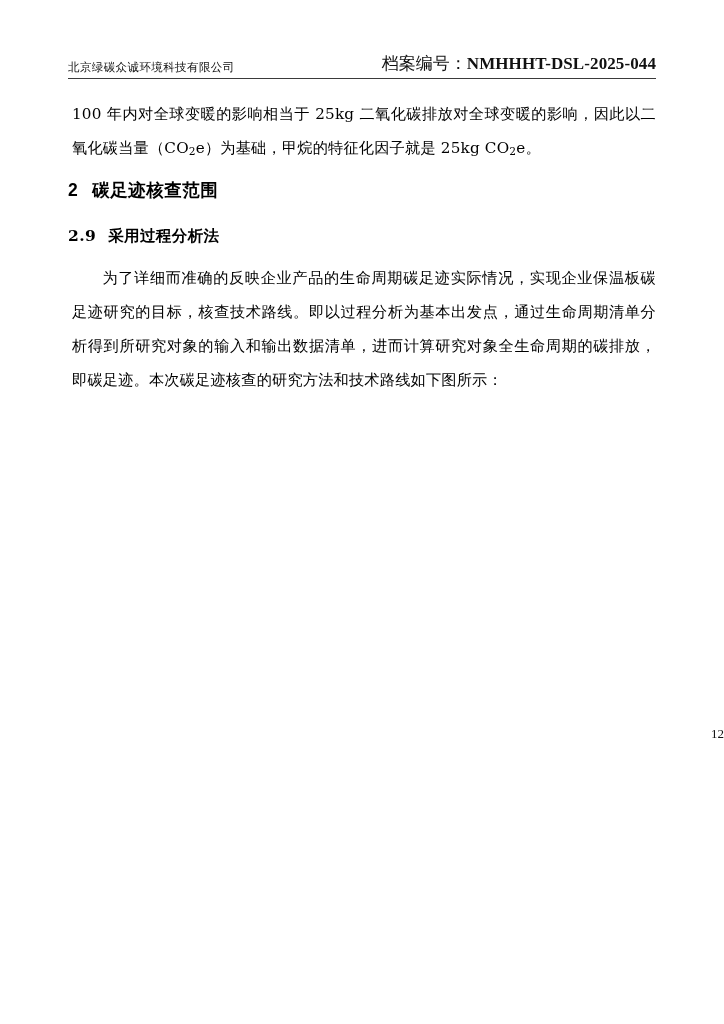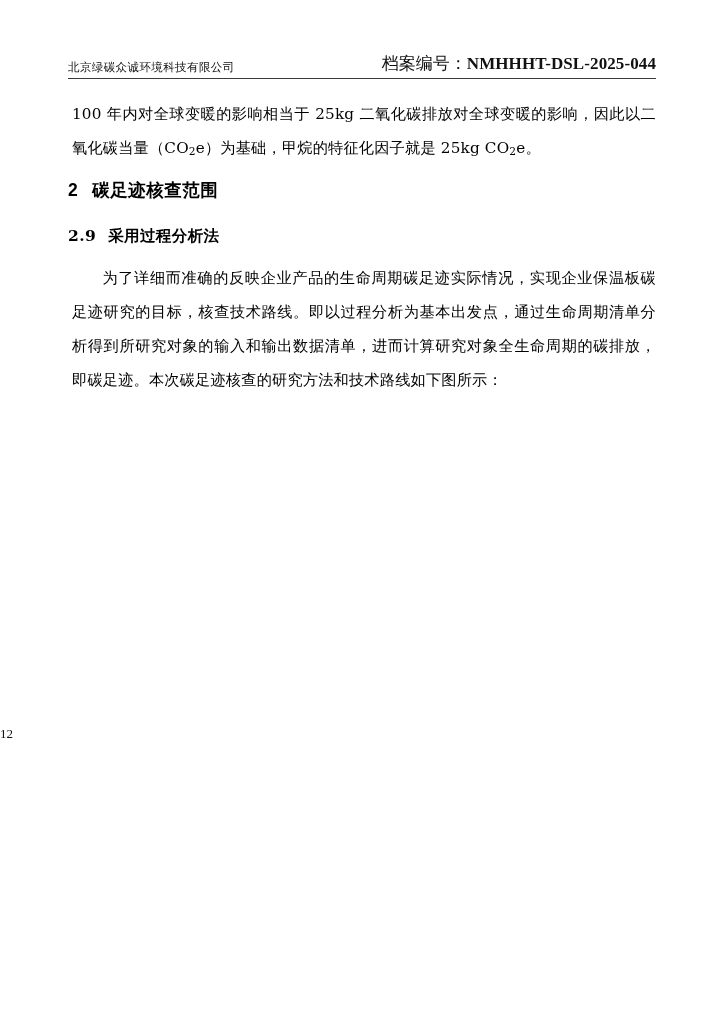--- a/index.html
+++ b/index.html
@@ -101,21 +101,21 @@
   .para-block {
     margin-top: 14px;
   }
 
   
   .footer {
     position: absolute;
     left: 0;
     right: 0;
     bottom: 58px;
-    text-align: left;
+    text-align: right;
     font-size: 13px;
     font-family: "Liberation Serif", "DejaVu Serif", serif;
     color: #111;
   }
 </style>
 </head>
 <body>
 
 <div class="page">
 

